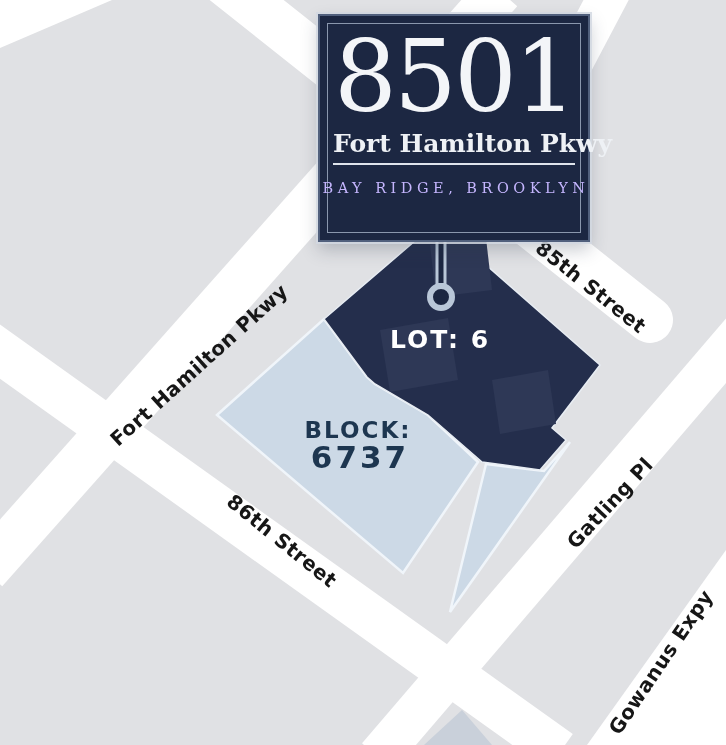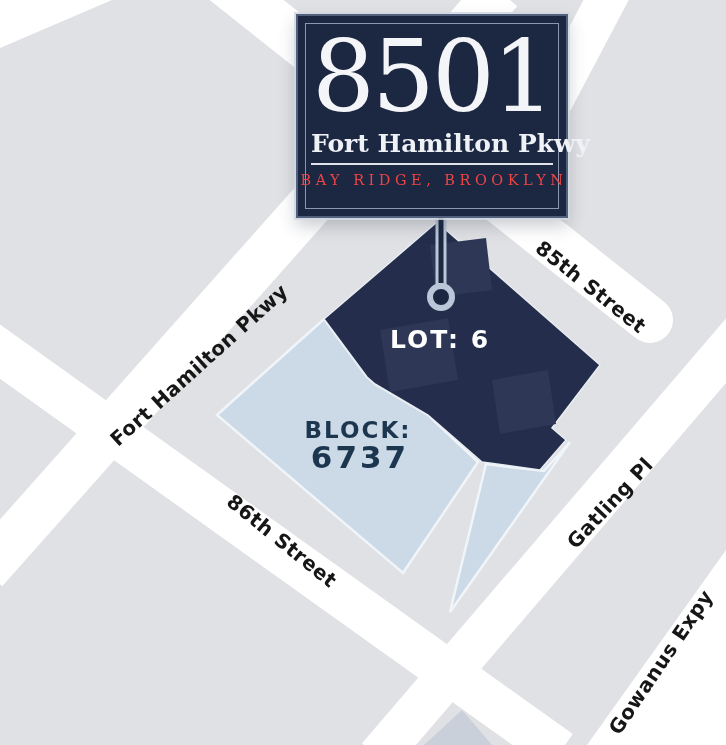--- a/index.html
+++ b/index.html
@@ -8,35 +8,35 @@
   #map-svg{position:absolute;left:0;top:0;}
   .street-label{font-family:"DejaVu Sans",sans-serif;font-weight:700;font-size:20px;
                 fill:#161616;letter-spacing:0.5px;}
   .lot-label{font-family:"DejaVu Sans",sans-serif;font-weight:700;font-size:25px;
              letter-spacing:2px;}
   .block-label{font-family:"DejaVu Sans",sans-serif;font-weight:700;font-size:23px;
                letter-spacing:2px;}
   .block-number{font-family:"DejaVu Sans",sans-serif;font-weight:700;font-size:31px;
                 letter-spacing:3px;}
   
-  #callout{position:absolute;left:296px;top:14px;width:272px;height:204px;
+  #callout{position:absolute;left:318px;top:14px;width:272px;height:228px;
            box-sizing:border-box;background:#1c2742;border:2px solid #51607d;
            box-shadow:0 0 0 2px rgba(210,216,226,.85),0 8px 16px rgba(40,50,70,.25);}
   #callout-frame{position:absolute;left:7px;top:7px;right:7px;bottom:7px;
                  border:1.5px solid #8a97ad;display:flex;flex-direction:column;
                  align-items:center;justify-content:flex-start;}
   .callout-number{font-family:"DejaVu Serif",serif;font-weight:400;color:#f3f5f8;
                   font-size:99px;line-height:106px;letter-spacing:-3px;white-space:nowrap;}
   .callout-street{font-family:"DejaVu Serif",serif;font-weight:700;color:#eef1f5;
                   font-size:25px;line-height:28px;white-space:nowrap;
                   width:96%;text-align:center;padding-bottom:5px;
                   border-bottom:2px solid #dfe4ec;}
-  .callout-city{font-family:"DejaVu Serif",serif;font-weight:500;color:#ef4444;
+  .callout-city{font-family:"DejaVu Serif",serif;font-weight:500;color:#c4b5fd;
                 font-size:14.5px;line-height:18px;letter-spacing:4.5px;white-space:nowrap;
-                padding:6px 0 6px 4px;text-align:right;}
+                padding:6px 0 6px 4px;text-align:right;margin-top:8px;}
 </style>
 </head>
 <body>
 
 <div id="stage">
 
   <svg id="map-svg" width="726" height="745" viewBox="0 0 726 745">
 
     <rect x="0" y="0" width="726" height="745" fill="#e0e1e4"></rect>
 

